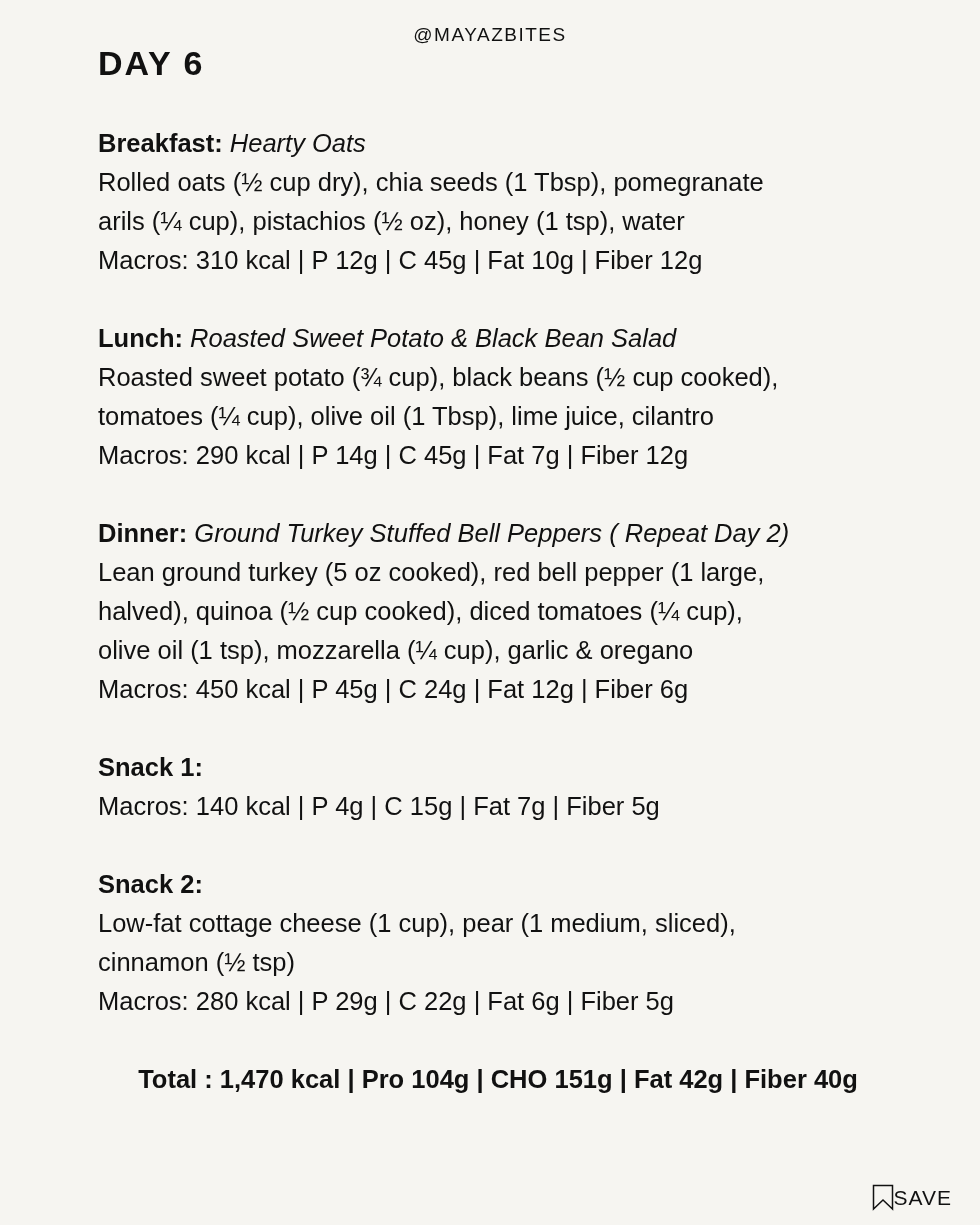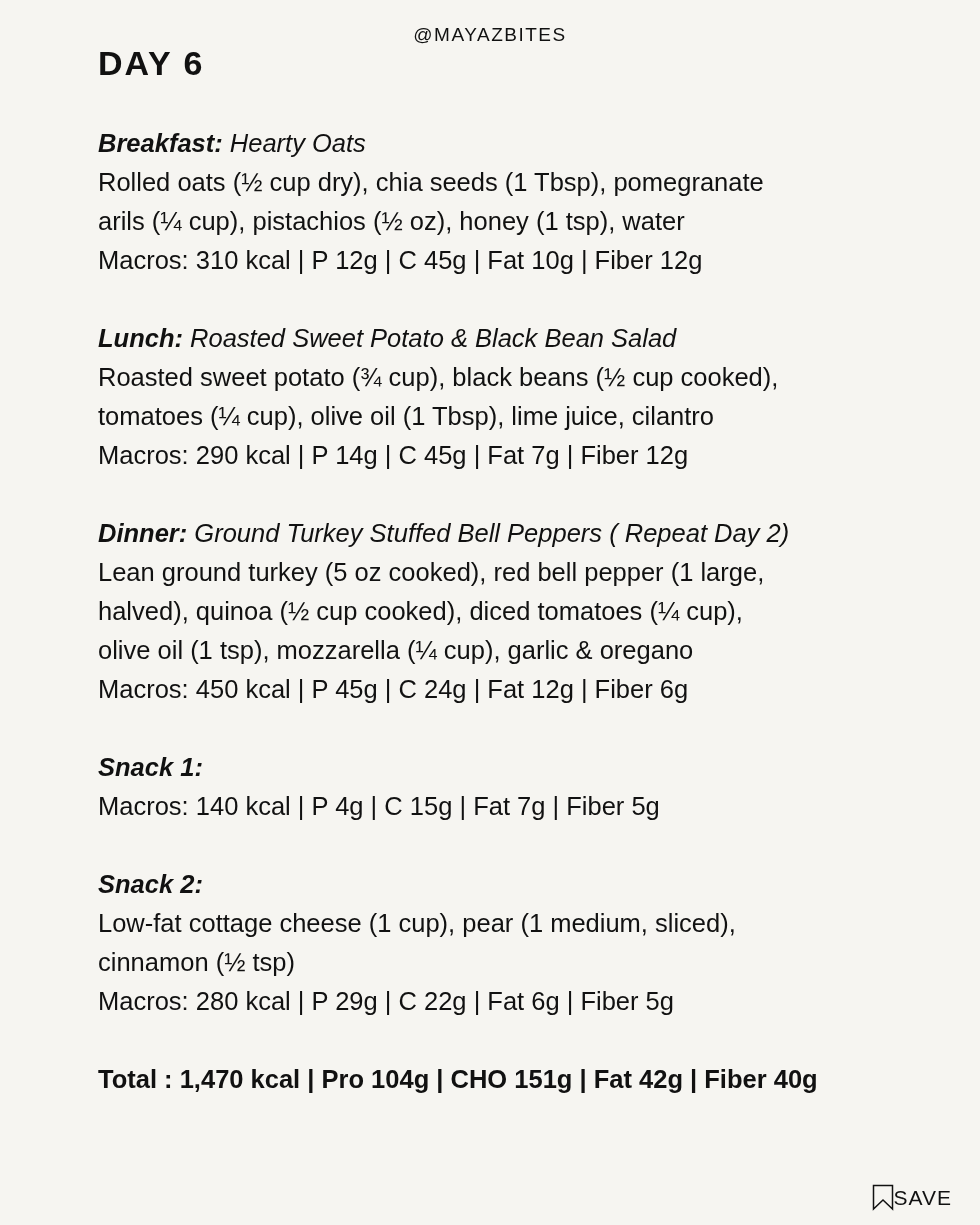--- a/index.html
+++ b/index.html
@@ -40,34 +40,34 @@
       top: 124px;
       width: 800px;
       font-size: 25.5px;
       line-height: 39px;
     }
     .meal {
       margin-bottom: 39px;
     }
     .meal-head .label {
       font-weight: bold;
-      font-style: italic;
     }
     .meal-head .dish {
       font-style: italic;
       text-align: center;
     }
     .line {
       display: block;
       white-space: nowrap;
     }
     .total {
       font-weight: bold;
       font-size: 25.5px;
       white-space: nowrap;
+      text-align: center;
     }
     .save {
       position: absolute;
       right: 28px;
       bottom: 14px;
       display: flex;
       align-items: center;
       font-size: 21px;
       letter-spacing: 1px;
       cursor: pointer;

